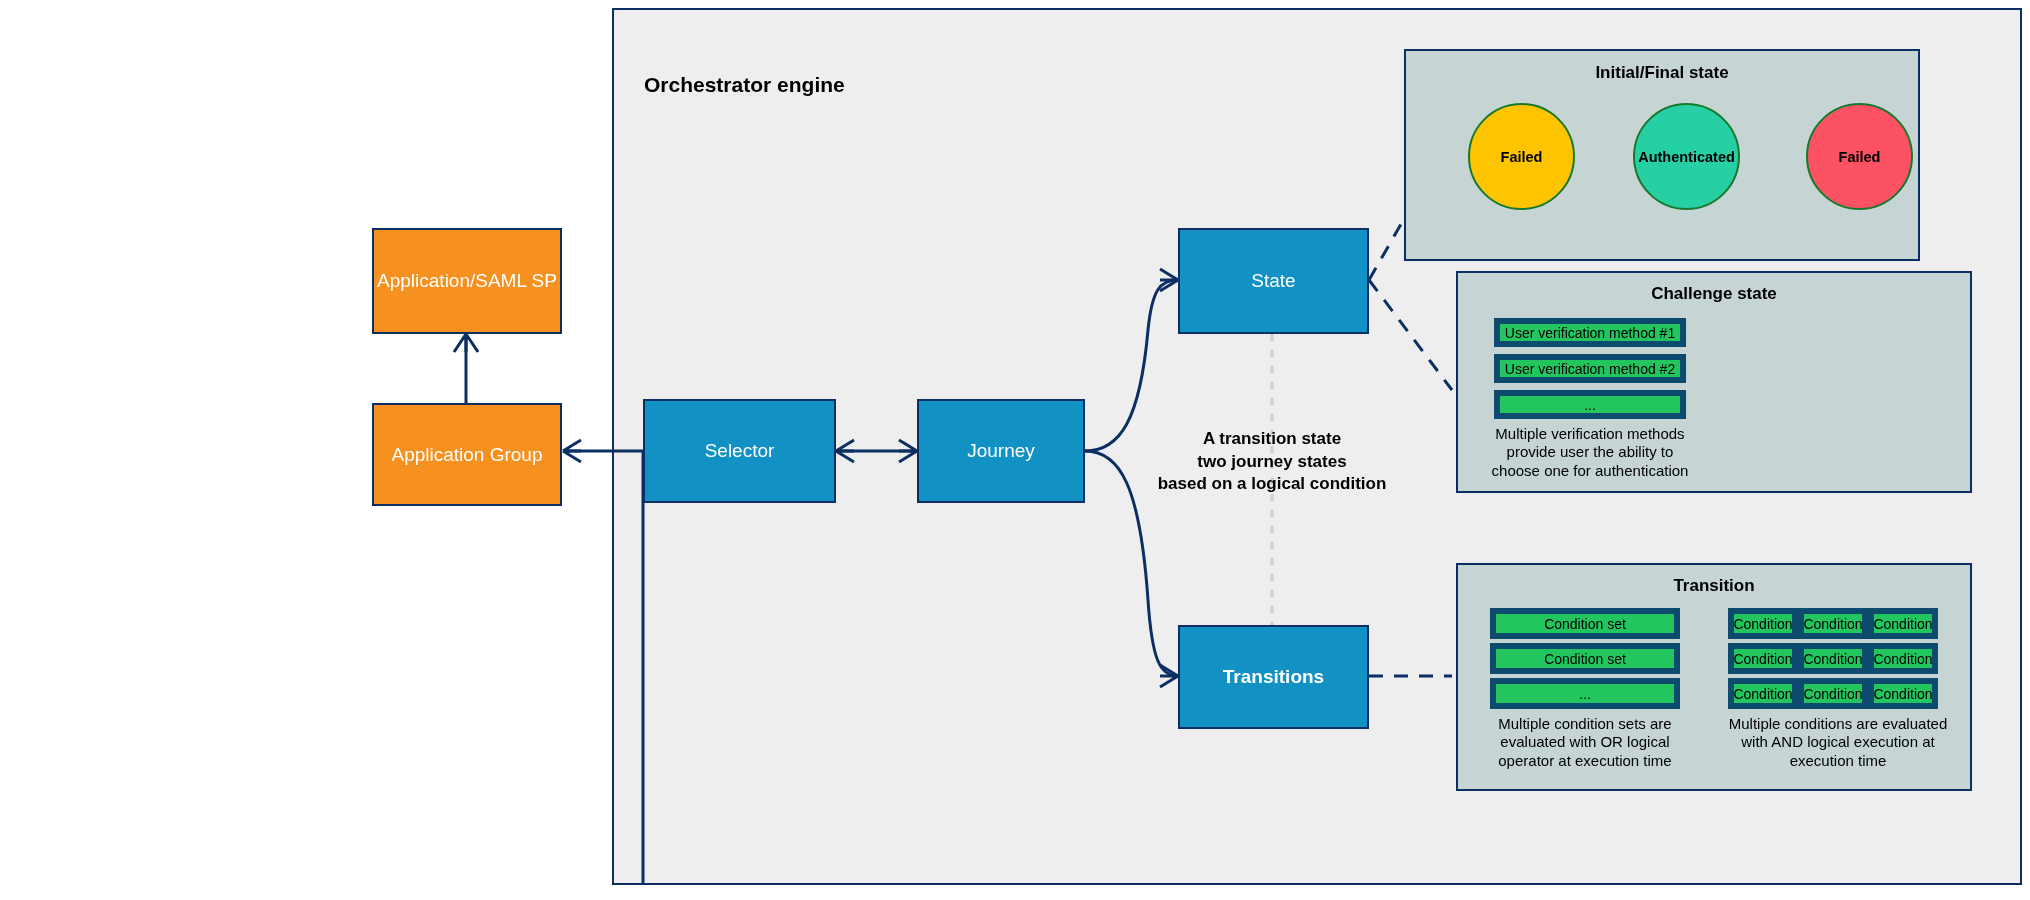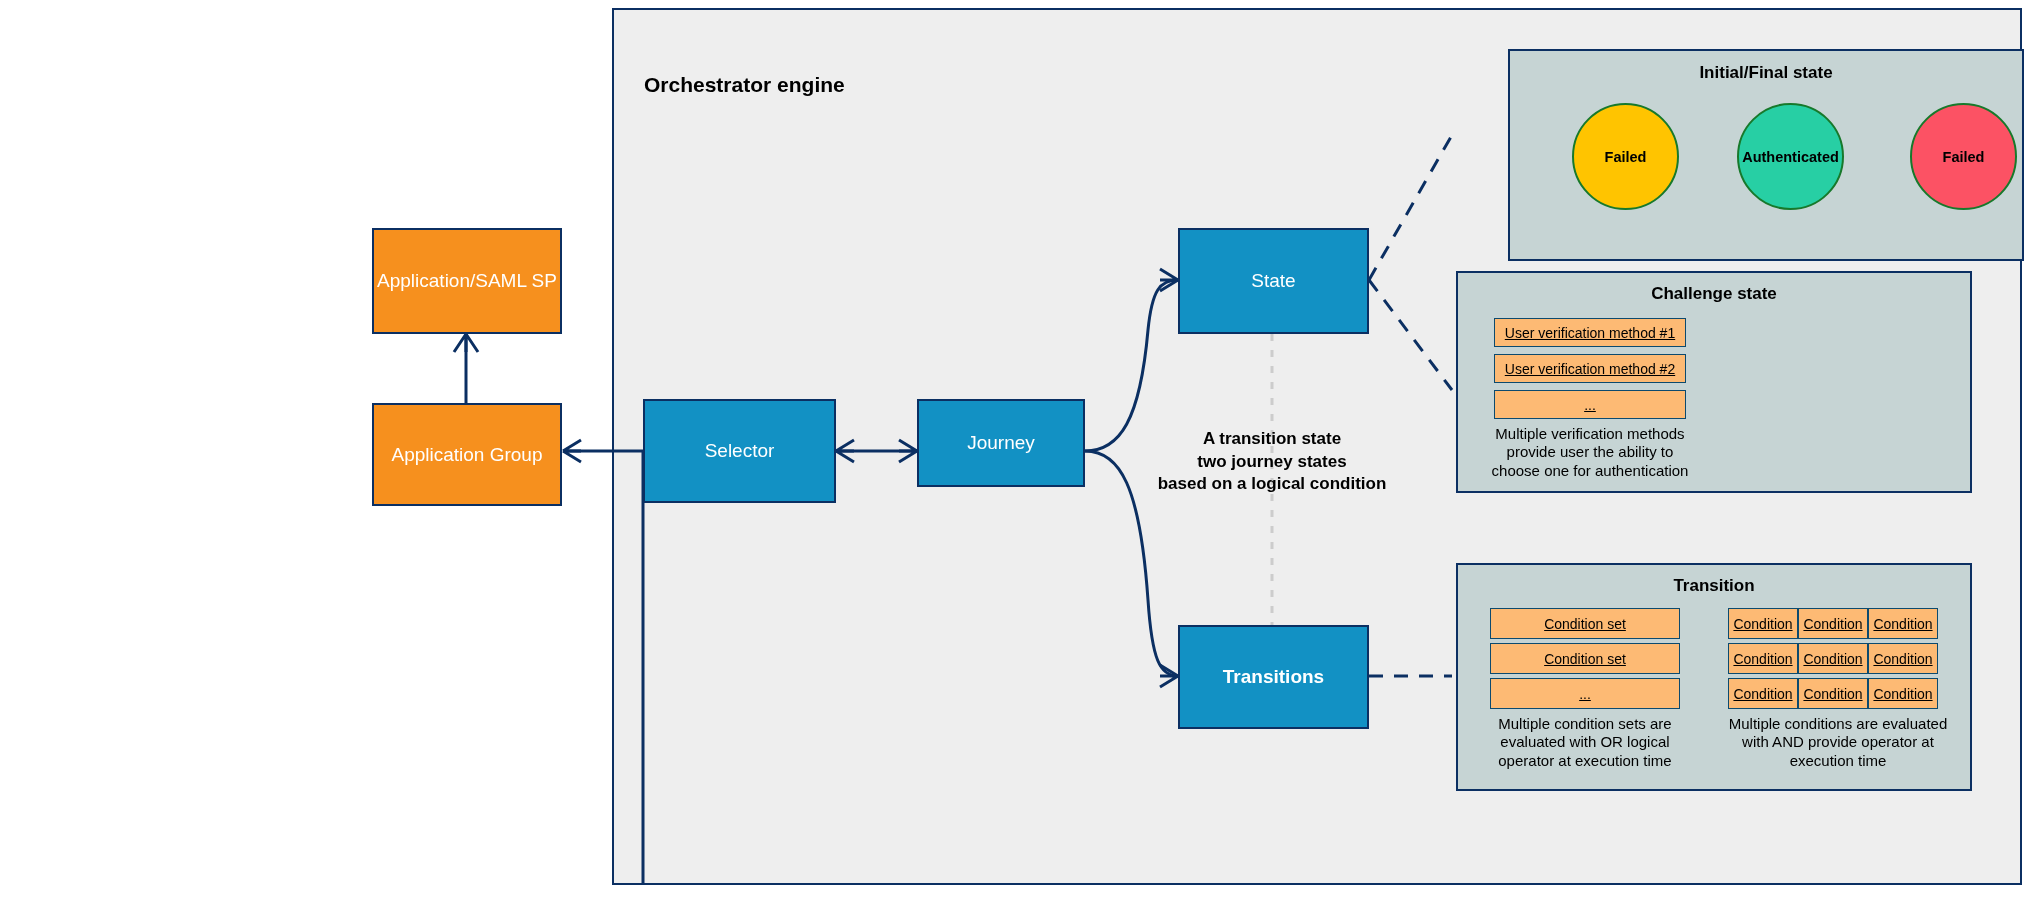--- a/index.html
+++ b/index.html
@@ -14,21 +14,21 @@
 
   .ent{border:2px solid #0b2f62;color:#ffffff;font-size:19px;}
   .ent.orange{background:#f6901e;}
   .ent.blue{background:#1291c4;}
 
   .panel{position:absolute;box-sizing:border-box;border:2px solid #0b2f62;background:#c6d4d4;}
   .panel-title{position:absolute;left:0;right:0;text-align:center;font-weight:bold;font-size:17px;color:#000;}
 
   .circle{position:absolute;border-radius:50%;border:2px solid #17792b;display:flex;align-items:center;justify-content:center;font-weight:bold;font-size:14.5px;color:#000;box-sizing:border-box;}
 
-  .chip{position:absolute;box-sizing:border-box;border:1px solid #0c4a6e;background:#fdba74;display:flex;align-items:center;justify-content:center;font-size:14px;color:#000;text-decoration:underline;}
+  .chip{position:absolute;box-sizing:border-box;border:6px solid #0c4a6e;background:#22c55e;display:flex;align-items:center;justify-content:center;font-size:14px;color:#000;}
 
   .note{position:absolute;text-align:center;font-size:15px;color:#000;line-height:1.22;}
   .center-note{position:absolute;text-align:center;font-weight:bold;font-size:17px;color:#000;line-height:1.33;}
 </style>
 </head>
 <body>
 
 <div id="stage">
 
   <div class="engine-frame node" style="left:612px;top:8px;width:1410px;height:877px;"></div>
@@ -70,39 +70,39 @@
   </div>
 
   <div class="node ent orange" style="left:372px;top:403px;width:190px;height:103px;">
     <span>Application Group</span>
   </div>
 
   <div class="node ent blue" style="left:643px;top:399px;width:193px;height:104px;">
     <span>Selector</span>
   </div>
 
-  <div class="node ent blue" style="left:917px;top:399px;width:168px;height:88px;">
+  <div class="node ent blue" style="left:917px;top:399px;width:168px;height:104px;">
     <span>Journey</span>
   </div>
 
   <div class="node ent blue" style="left:1178px;top:228px;width:191px;height:106px;">
     <span>State</span>
   </div>
 
   <div class="node ent blue" style="left:1178px;top:625px;width:191px;height:104px;font-weight:bold;">
     <span>Transitions</span>
   </div>
 
   <div class="center-note" style="left:1152px;top:428px;width:240px;">
     <div>A transition state</div>
     <div>two journey states</div>
     <div>based on a logical condition</div>
   </div>
 
-  <div class="panel" style="left:1508px;top:49px;width:516px;height:212px;">
+  <div class="panel" style="left:1404px;top:49px;width:516px;height:212px;">
     <div class="panel-title" style="top:12px;">Initial/Final state</div>
 
     <div class="circle" style="left:62px;top:52px;width:107px;height:107px;background:#ffc400;">
       <span>Failed</span>
     </div>
     <div class="circle" style="left:227px;top:52px;width:107px;height:107px;background:#27cfa4;">
       <span>Authenticated</span>
     </div>
     <div class="circle" style="left:400px;top:52px;width:107px;height:107px;background:#fc5264;">
       <span>Failed</span>
@@ -173,18 +173,18 @@
     </div>
     <div class="chip" style="left:340px;top:113px;width:70px;height:31px;">
       <span>Condition</span>
     </div>
     <div class="chip" style="left:410px;top:113px;width:70px;height:31px;">
       <span>Condition</span>
     </div>
 
     <div class="note" style="left:256px;top:150px;width:248px;">
       <div>Multiple conditions are evaluated</div>
-      <div>with AND provide operator at</div>
+      <div>with AND logical execution at</div>
       <div>execution time</div>
     </div>
   </div>
 
 </div>
 
 </body></html>

